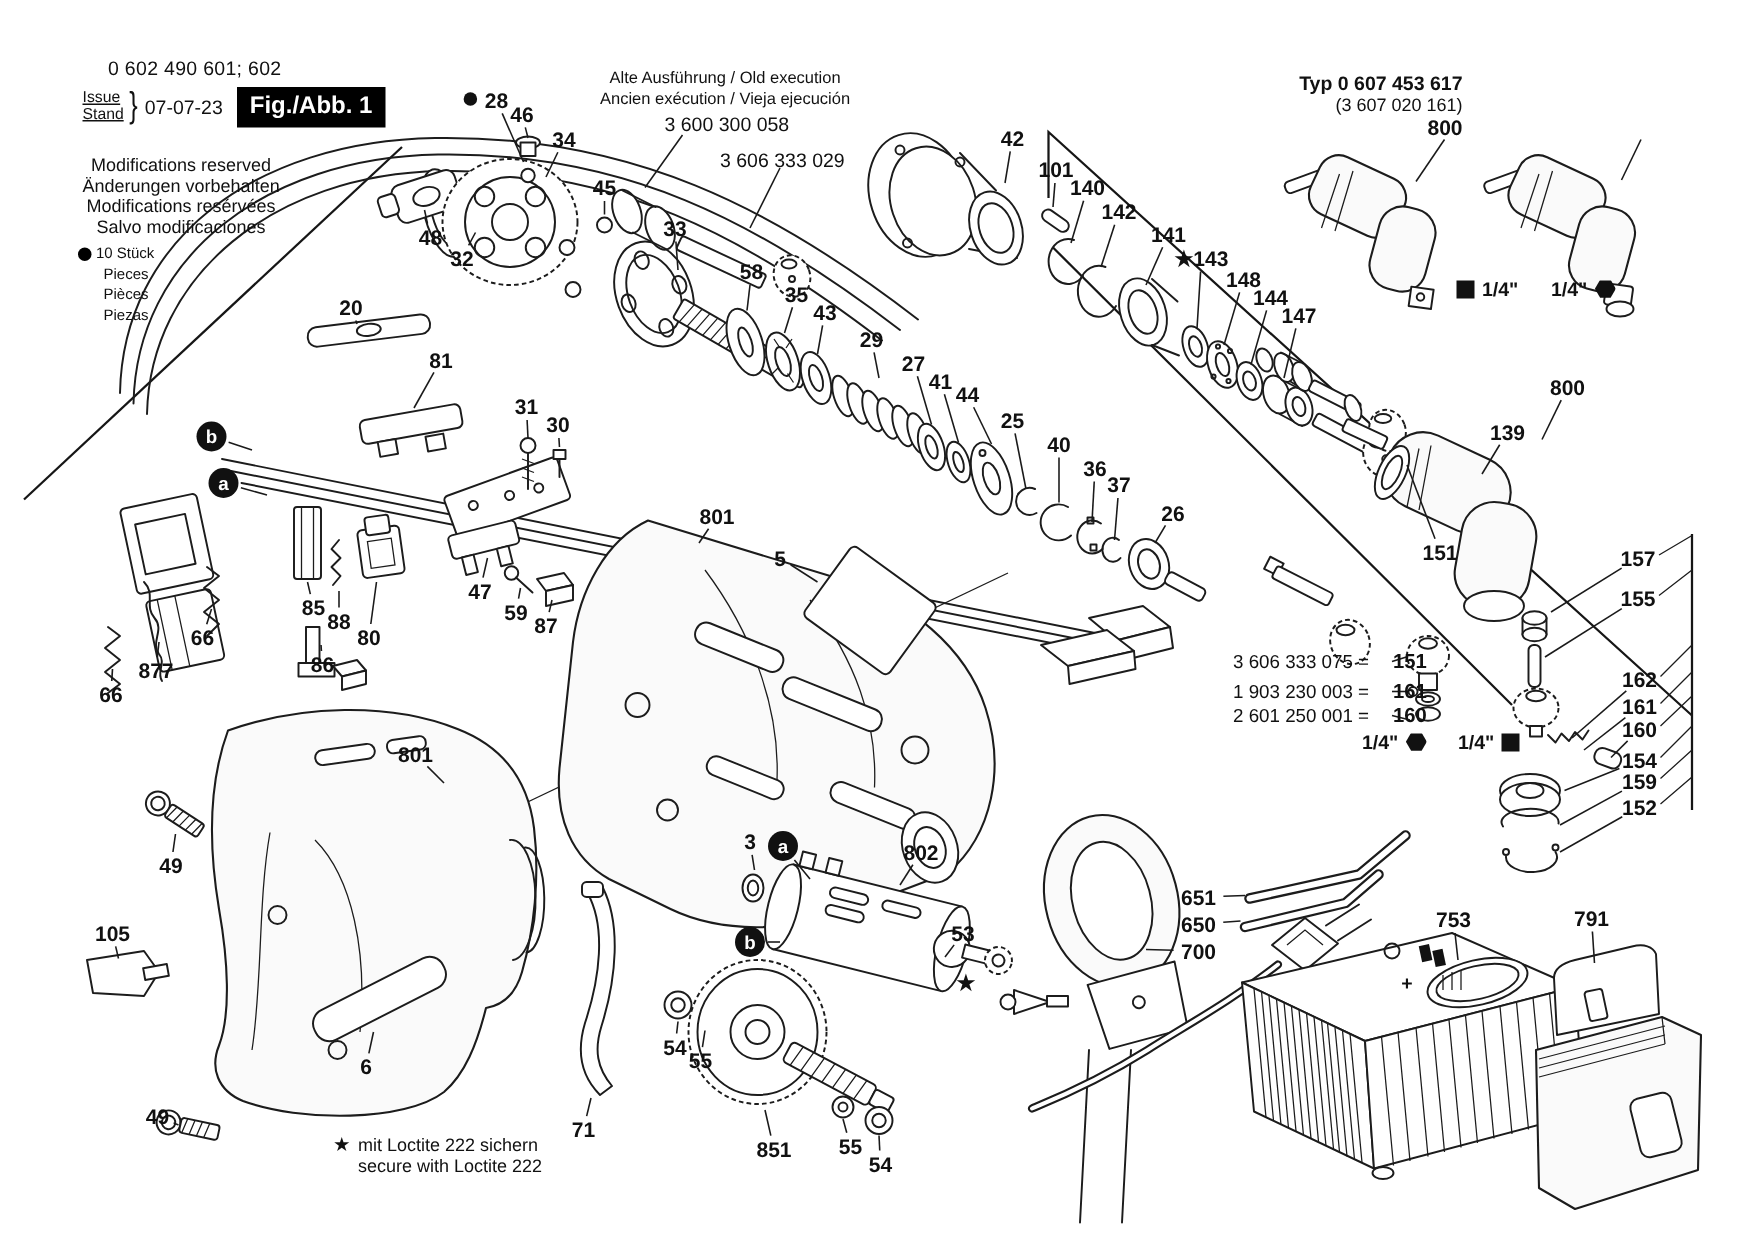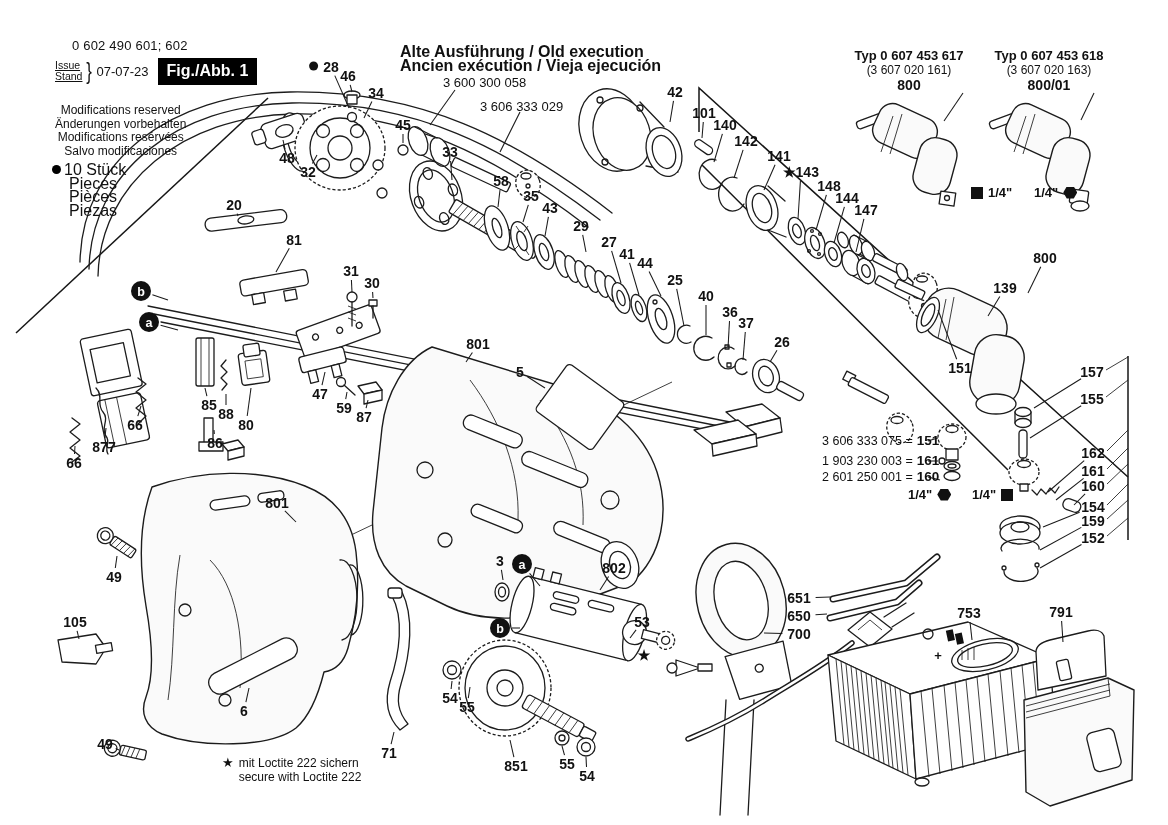--- a/index.html
+++ b/index.html
@@ -23,35 +23,35 @@
   text.plus{font:bold 13px "Liberation Sans",sans-serif;fill:#111;text-anchor:middle;}
   line.leader{stroke:#1a1a1a;stroke-width:1.05;}
   .txt{position:absolute;white-space:nowrap;}
   .partnum{font-size:13px;letter-spacing:.2px;}
   .issue-row{display:flex;align-items:center;gap:2px;}
   .issue-labels{font-size:10.5px;line-height:11px;text-decoration:underline;}
   .brace{font-size:24px;font-weight:300;transform:scaleX(.7);margin:0 1px;}
   .date{font-size:13px;margin-right:7px;}
   .figbox{background:#000;color:#fff;font-size:16px;font-weight:bold;padding:4px 9px 5px;}
   .mods{font-size:12px;line-height:13.5px;text-align:center;}
-  .pieces{font-size:16px;line-height:13.5px;}
+  .pieces{font-size:10px;line-height:13.5px;}
   .pieces .row1{display:flex;align-items:center;gap:3px;}
   .bullet{width:9px;height:9px;border-radius:50%;background:#000;display:inline-block;}
   .indent{margin-left:17px;}
-  .alte{font-size:16px;font-weight:bold;line-height:14px;}
+  .alte{font-size:11px;font-weight:normal;line-height:14px;text-align:center;}
   .oldpn{font-size:13px;}
   .typ{font-size:13px;font-weight:bold;}
   .order{font-size:12px;}
   .ref{font-size:14px;font-weight:bold;}
-  .vblock{text-align:center;width:132px;line-height:15px;}
+  .vblock{text-align:right;width:132px;line-height:15px;}
   .drive{display:flex;align-items:center;gap:5px;font-size:13px;font-weight:bold;}
   .sq{width:12px;height:12px;background:#111;display:inline-block;}
   .hex{width:14px;height:12px;background:#111;display:inline-block;
        clip-path:polygon(25% 0,75% 0,100% 50%,75% 100%,25% 100%,0% 50%);}
-  .equiv{font-size:12.5px;display:flex;align-items:baseline;gap:4px;}
+  .equiv{font-size:12.5px;display:flex;align-items:baseline;gap:16px;}
   .equiv b{font-size:13.5px;}
   .loctite{display:flex;gap:5px;font-size:12px;line-height:14px;}
   .star{font-size:13px;}
 </style>
 </head>
 <body>
 
 <div id="stage">
 
 <svg id="diagram" width="1168" height="825" viewBox="0 0 1168 825">
@@ -665,25 +665,20 @@
   <div>Ancien exécution / Vieja ejecución</div>
 </div>
 <div class="txt oldpn" style="left:443px;top:75px;text-align:right;">3 600 300 058</div>
 <div class="txt oldpn" style="left:480px;top:99px;text-align:center;">3 606 333 029</div>
 
 <div class="txt vblock" style="left:843px;top:48px;">
   <div class="typ">Typ 0 607 453 617</div>
   <div class="order">(3 607 020 161)</div>
   <div class="ref">800</div>
 </div>
-<div class="txt vblock" style="left:983px;top:48px;">
-  <div class="typ">Typ 0 607 453 618</div>
-  <div class="order">(3 607 020 163)</div>
-  <div class="ref">800/01</div>
-</div>
 
 <div class="txt drive" style="left:971px;top:185px;">
   <span class="sq"></span>
   <span>1/4"</span>
 </div>
 <div class="txt drive" style="left:1034px;top:185px;">
   <span>1/4"</span>
   <span class="hex"></span>
 </div>
 <div class="txt drive" style="left:908px;top:487px;">

